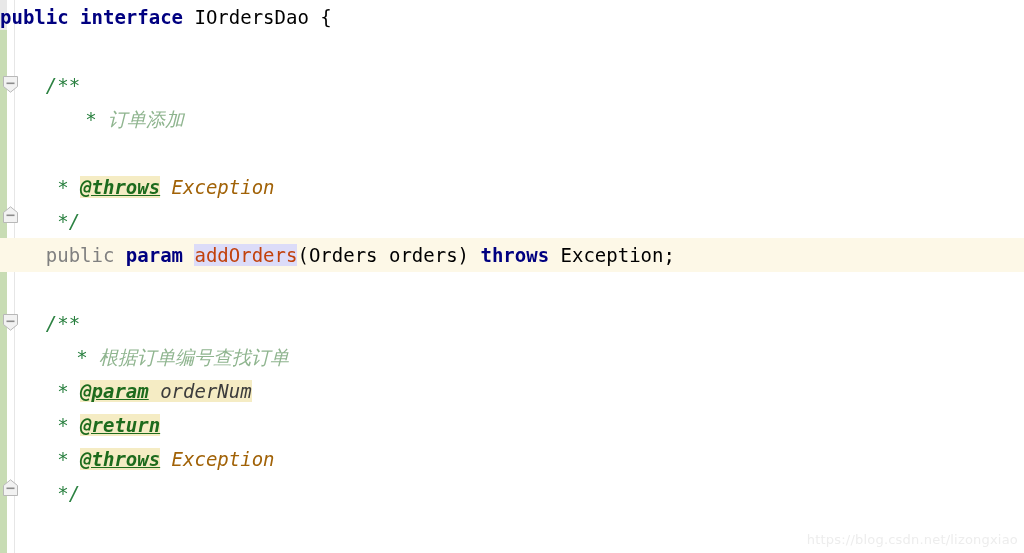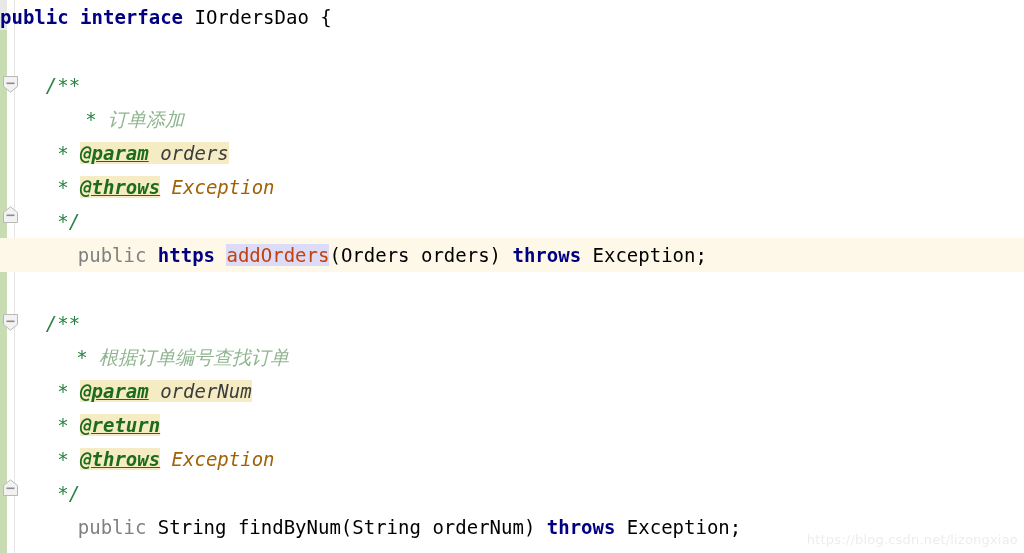--- a/index.html
+++ b/index.html
@@ -77,21 +77,21 @@
     font-family: "DejaVu Sans Mono", "Liberation Mono", monospace;
   }
 
   
   .line.current {
     background: #fdf8e7;
   }
 
   
   .kw       { color: #000080; font-weight: bold; }
-  .kw-dim   { color: #808080; padding-left: 32px; }
+  .kw-dim   { color: #808080; }
   .plain    { color: #000000; }
   .cmt      { color: #2a8040; font-style: italic; }
   .cmt-cn   { color: #8fb58f; font-style: italic; font-family: "DejaVu Sans", "Liberation Sans", sans-serif; }
   .jd-tag {
     color: #1d6b1d;
     font-style: italic;
     font-weight: bold;
     text-decoration: underline;
     background: #f5ecc4;
   }
@@ -172,28 +172,26 @@
           <rect x="6.4" y="16.3" width="5.2" height="1.5" rx=".6" fill="#9b9b9b"></rect>
         </svg>
       </div>
     </div>
 
   <div id="code">
       <div class="line" style="top: 0px;"><span class="kw">public interface </span><span class="plain">IOrdersDao {</span></div>
       <div class="line" style="top: 34px;"></div>
       <div class="line" style="top: 68px;"><span class="cmt">    /**</span></div>
       <div class="line" style="top: 102px; margin-left: 28px;"><span class="cmt">     * </span><span class="cmt-cn">订单添加</span></div>
-      <div class="line" style="top: 136px;"><span class="cmt">     * </span><span class="jd-tag">@param</span><span class="jd-val"> orders</span></div>
       <div class="line" style="top: 170px;"><span class="cmt">     * </span><span class="jd-tag">@throws</span><span class="jd-plain"> Exception</span></div>
       <div class="line" style="top: 204px;"><span class="cmt">     */</span></div>
-      <div class="line current" style="top: 238px;"><span class="kw-dim">    public </span><span class="kw">https </span><span class="caret"></span><span class="sel">addOrders</span><span class="plain">(Orders orders) </span><span class="kw">throws </span><span class="plain">Exception;</span></div>
+      <div class="line current" style="top: 238px;"><span class="kw-dim">    public </span><span class="kw">param </span><span class="caret"></span><span class="sel">addOrders</span><span class="plain">(Orders orders) </span><span class="kw">throws </span><span class="plain">Exception;</span></div>
       <div class="line" style="top: 272px;"></div>
       <div class="line" style="top: 306px;"><span class="cmt">    /**</span></div>
       <div class="line" style="top: 340px; margin-left: 19px;"><span class="cmt">     * </span><span class="cmt-cn">根据订单编号查找订单</span></div>
       <div class="line" style="top: 408px;"><span class="cmt">     * </span><span class="jd-tag">@return</span></div>
       <div class="line" style="top: 374px;"><span class="cmt">     * </span><span class="jd-tag">@param</span><span class="jd-val"> orderNum</span></div>
       <div class="line" style="top: 442px;"><span class="cmt">     * </span><span class="jd-tag">@throws</span><span class="jd-plain"> Exception</span></div>
       <div class="line" style="top: 476px;"><span class="cmt">     */</span></div>
-      <div class="line" style="top: 510px;"><span class="kw-dim">    public </span><span class="plain">String findByNum(String orderNum) </span><span class="kw">throws </span><span class="plain">Exception;</span></div>
     </div>
 
   <div id="watermark">https://blog.csdn.net/lizongxiao</div>
 </div>
 
 </body></html>

